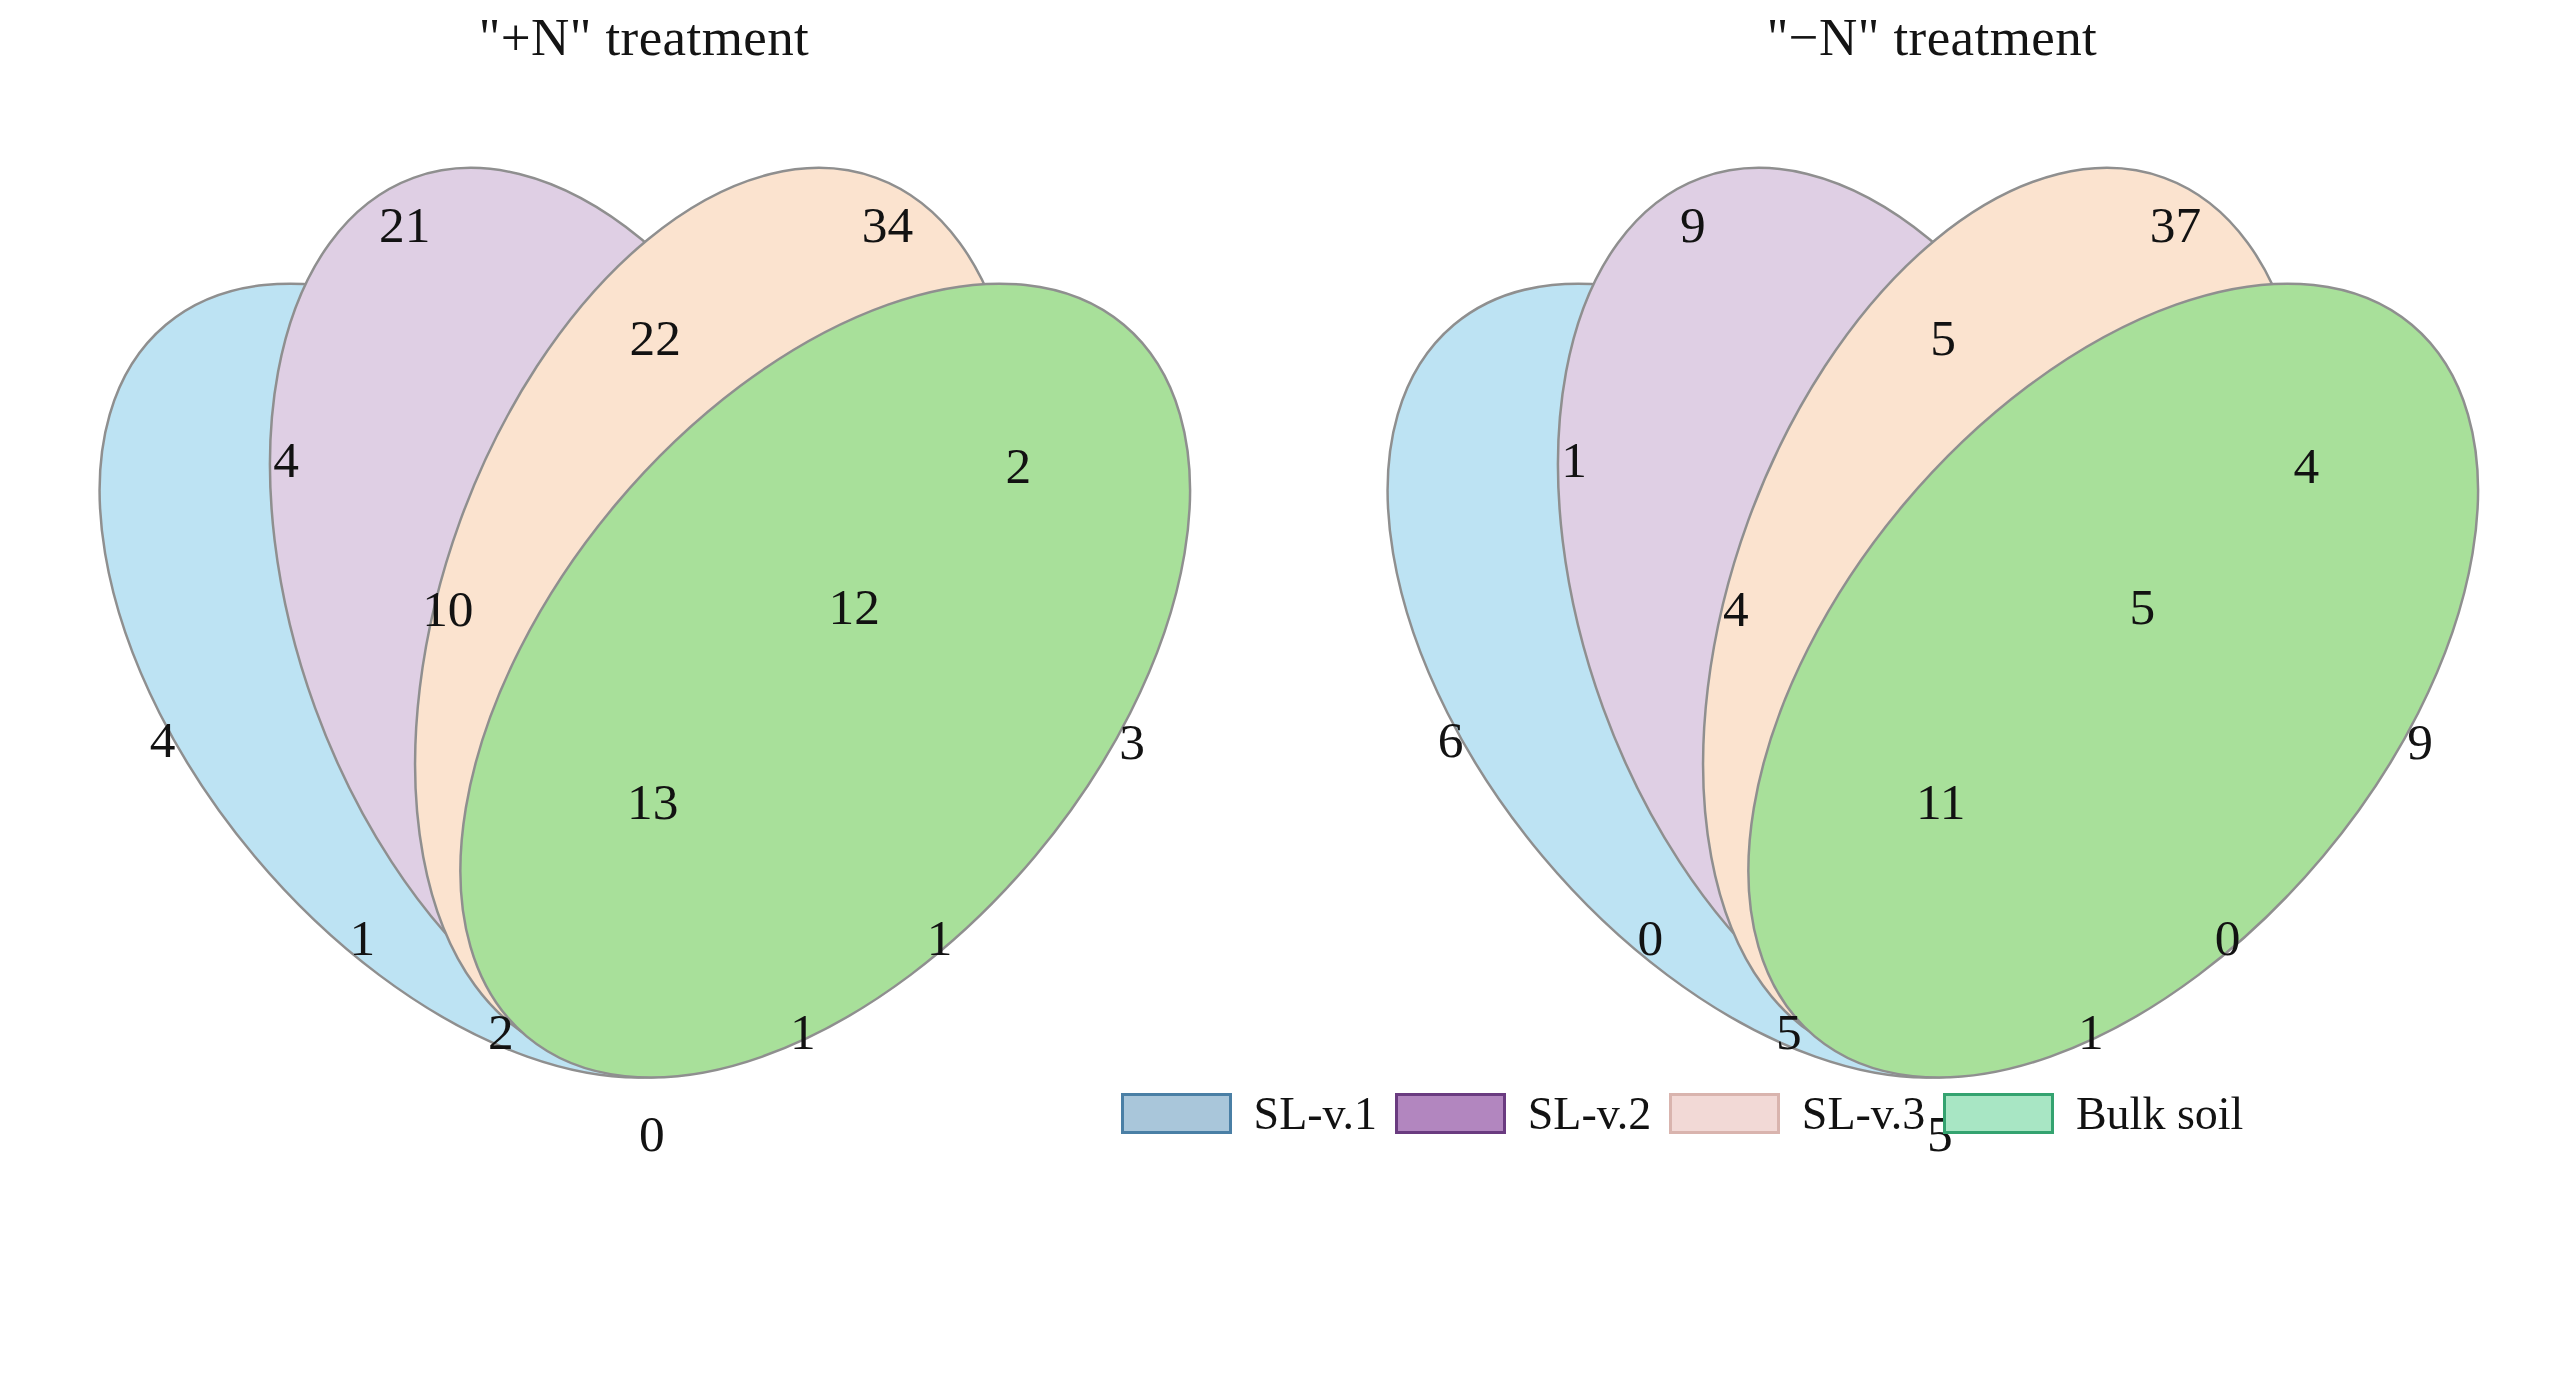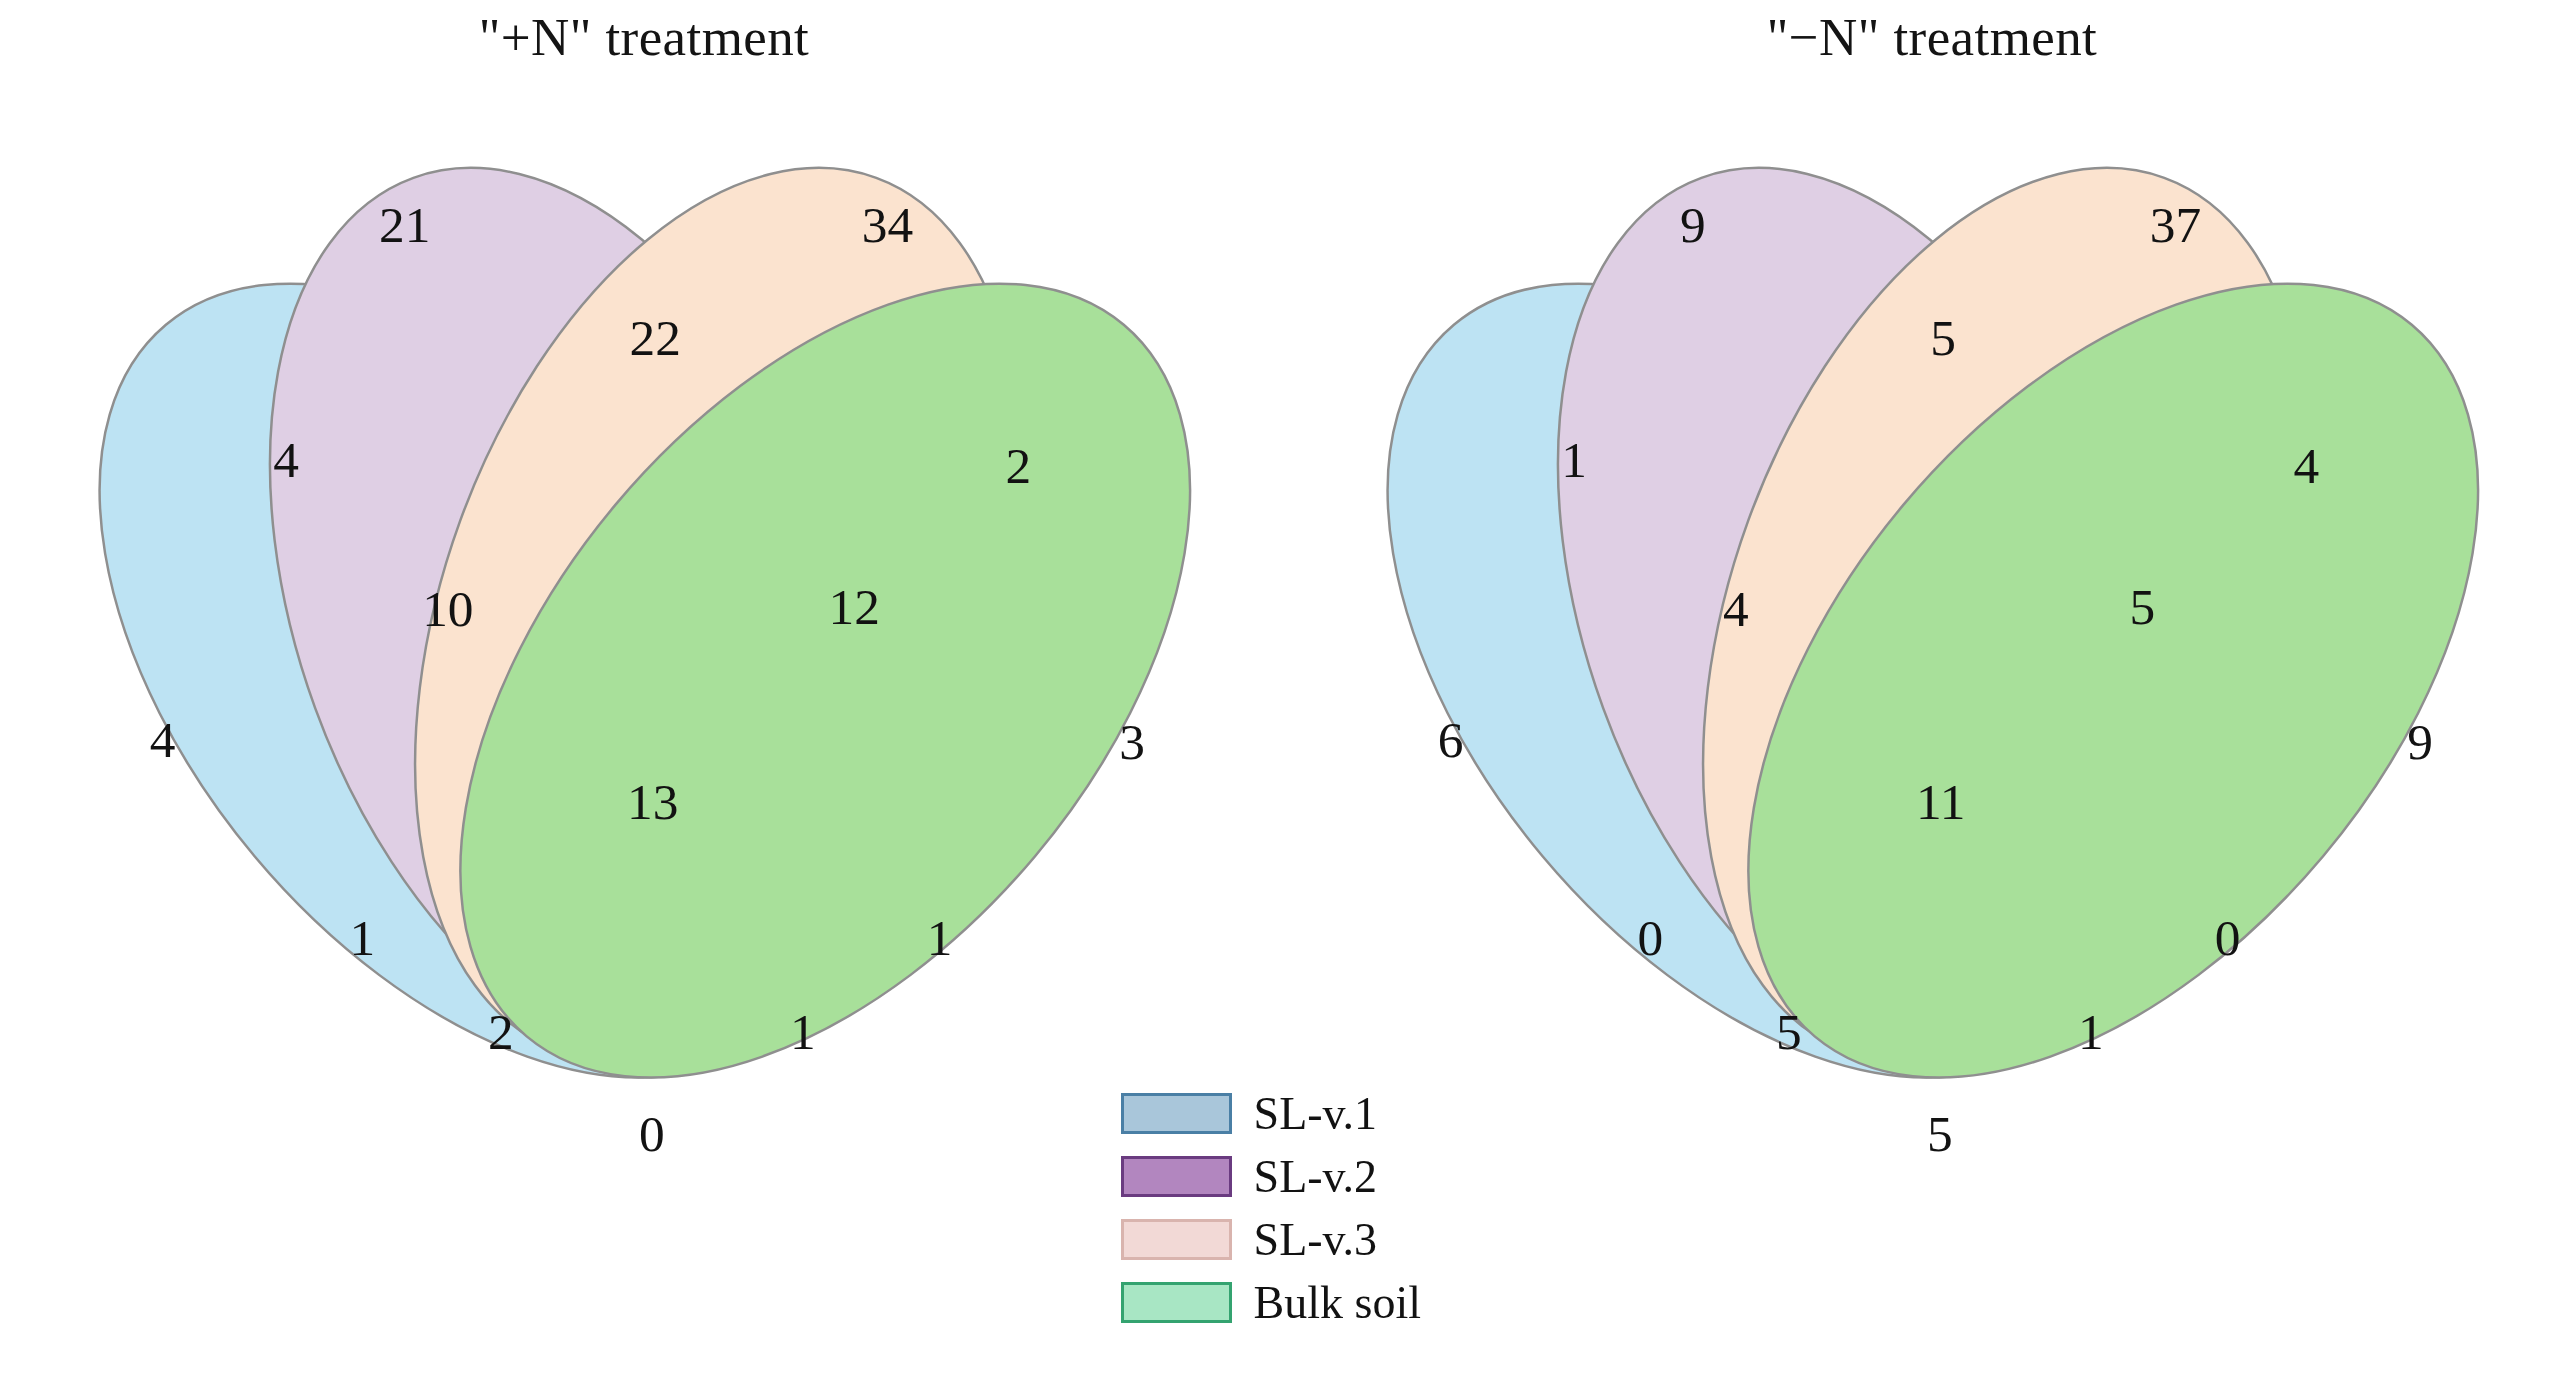--- a/index.html
+++ b/index.html
@@ -62,21 +62,21 @@
     dominant-baseline: middle;
     paint-order: stroke;
   }
 
   
   .legend {
     position: absolute;
     left: 1121px;
     top: 1091px;
     display: flex;
-    flex-direction: column;
+    flex-direction: row;
     gap: 18px;
     z-index: 30;
   }
   .legend-row {
     display: flex;
     align-items: center;
     gap: 21.6px;
     height: 45px;
   }
   .legend-swatch {

